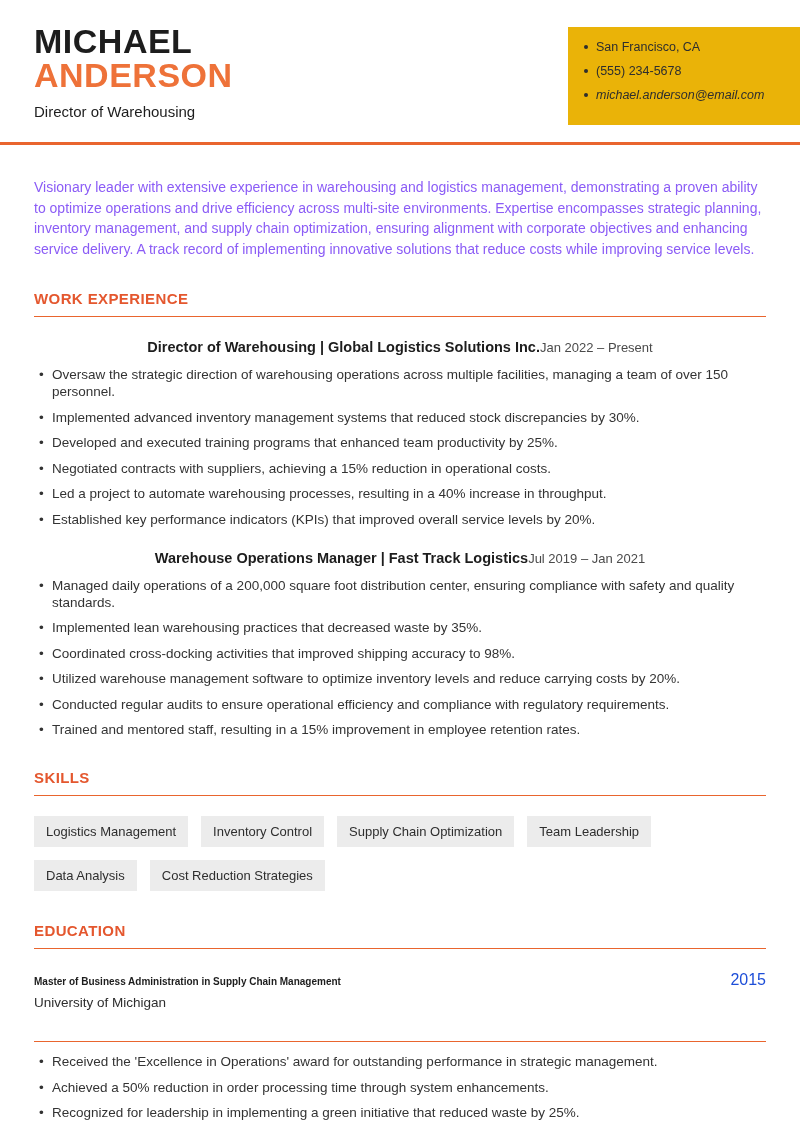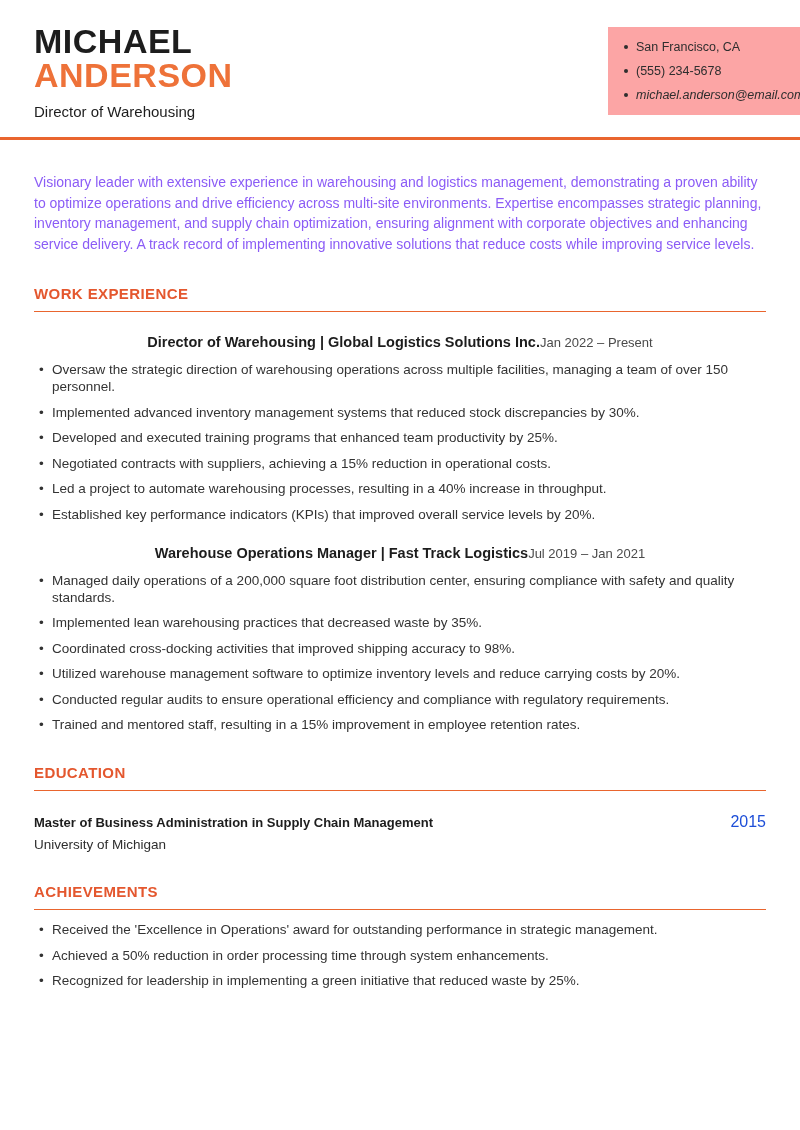--- a/index.html
+++ b/index.html
@@ -20,23 +20,23 @@
     justify-content: space-between;
     align-items: flex-start;
     padding: 24px 0 0 34px;
   }
   .name { line-height: 34px; font-weight: 700; font-size: 34px; letter-spacing: 0.5px; }
   .name .first { color: #1d1d1d; display: block; }
   .name .last  { color: #EE7239; display: block; }
   .job-title { margin-top: 11px; font-size: 15px; color: #1d1d1d; }
 
   .contact-box {
-    background: #fca5a5;
-    width: 192px;
-    padding: 13px 16px 13px 16px;
+    background: #eab308;
+    width: 232px;
+    padding: 13px 16px 23px 16px;
     margin-top: 3px;
   }
   .contact-item {
     font-size: 12.5px;
     color: #2e2e2e;
     display: flex;
     align-items: baseline;
     margin-bottom: 10px;
   }
   .contact-item:last-child { margin-bottom: 0; font-style: italic; }
@@ -105,21 +105,21 @@
   .tag {
     background: #ececec;
     color: #2e2e2e;
     font-size: 13px;
     padding: 8px 12px;
     white-space: nowrap;
   }
 
   .edu { margin-top: 22px; }
   .edu-head { display: flex; justify-content: space-between; align-items: baseline; }
-  .edu-degree { font-size: 13px; font-weight: 700; color: #1d1d1d; }
+  .edu-degree { font-size: 10px; font-weight: 700; color: #1d1d1d; }
   .edu-year { font-size: 16px; color: #1d4ed8; }
   .edu-school { margin-top: 6px; font-size: 13.5px; color: #2e2e2e; }
 
   .ach-list { margin-top: 19px; }
 </style>
 </head>
 <body>
 
 <div class="page">
 
@@ -180,35 +180,46 @@
           <li>Managed daily operations of a 200,000 square foot distribution center, ensuring compliance with safety and quality standards.</li>
           <li>Implemented lean warehousing practices that decreased waste by 35%.</li>
           <li>Coordinated cross-docking activities that improved shipping accuracy to 98%.</li>
           <li>Utilized warehouse management software to optimize inventory levels and reduce carrying costs by 20%.</li>
           <li>Conducted regular audits to ensure operational efficiency and compliance with regulatory requirements.</li>
           <li>Trained and mentored staff, resulting in a 15% improvement in employee retention rates.</li>
         </ul>
       </div>
     </div>
 
+    <div class="section">
+      <div class="section-heading">SKILLS</div>
+      <hr class="section-rule">
+      <div class="tags">
+        <span class="tag">Logistics Management</span>
+        <span class="tag">Inventory Control</span>
+        <span class="tag">Supply Chain Optimization</span>
+        <span class="tag">Team Leadership</span>
+        <span class="tag">Data Analysis</span>
+        <span class="tag">Cost Reduction Strategies</span>
+      </div>
+    </div>
 
     <div class="section">
       <div class="section-heading">EDUCATION</div>
       <hr class="section-rule">
       <div class="edu">
         <div class="edu-head">
           <span class="edu-degree">Master of Business Administration in Supply Chain Management</span>
           <span class="edu-year">2015</span>
         </div>
         <div class="edu-school">University of Michigan</div>
       </div>
     </div>
 
     <div class="section">
-      <div class="section-heading">ACHIEVEMENTS</div>
       <hr class="section-rule">
       <ul class="bullets ach-list">
         <li>Received the 'Excellence in Operations' award for outstanding performance in strategic management.</li>
         <li>Achieved a 50% reduction in order processing time through system enhancements.</li>
         <li>Recognized for leadership in implementing a green initiative that reduced waste by 25%.</li>
       </ul>
     </div>
 
   </div>
 </div>

